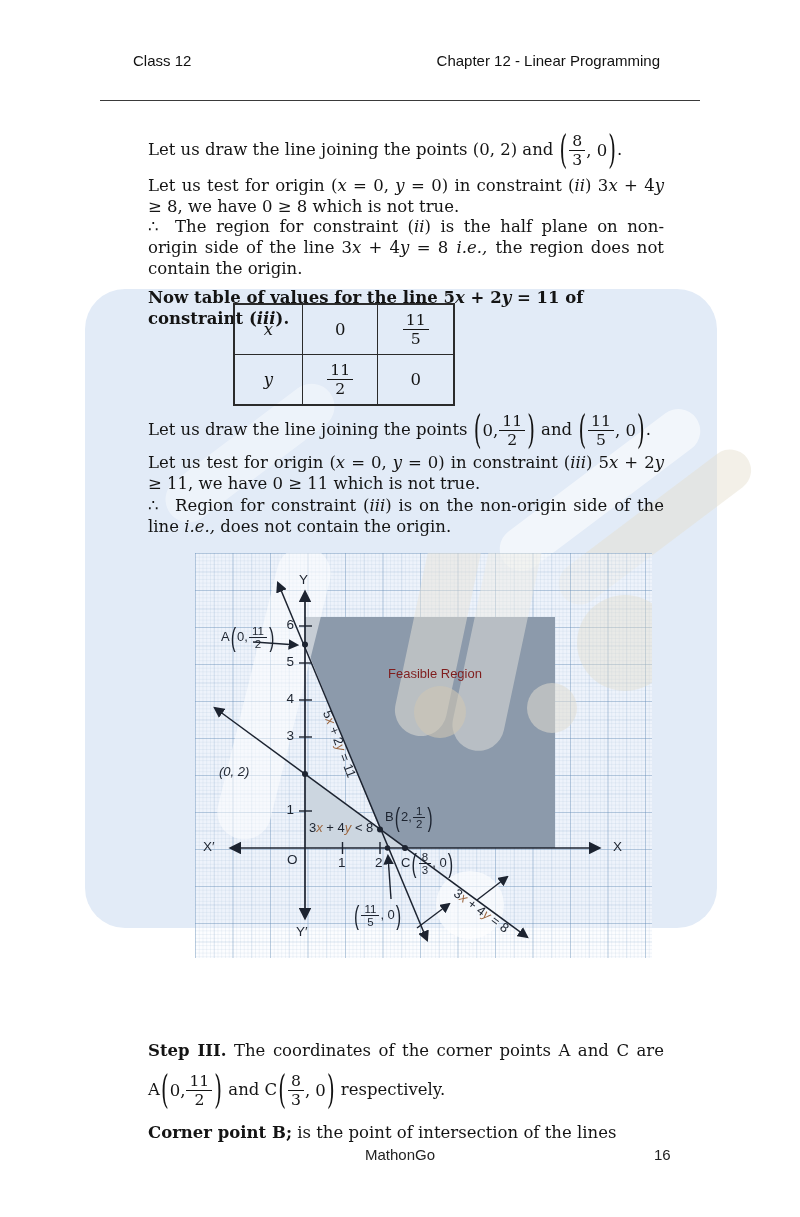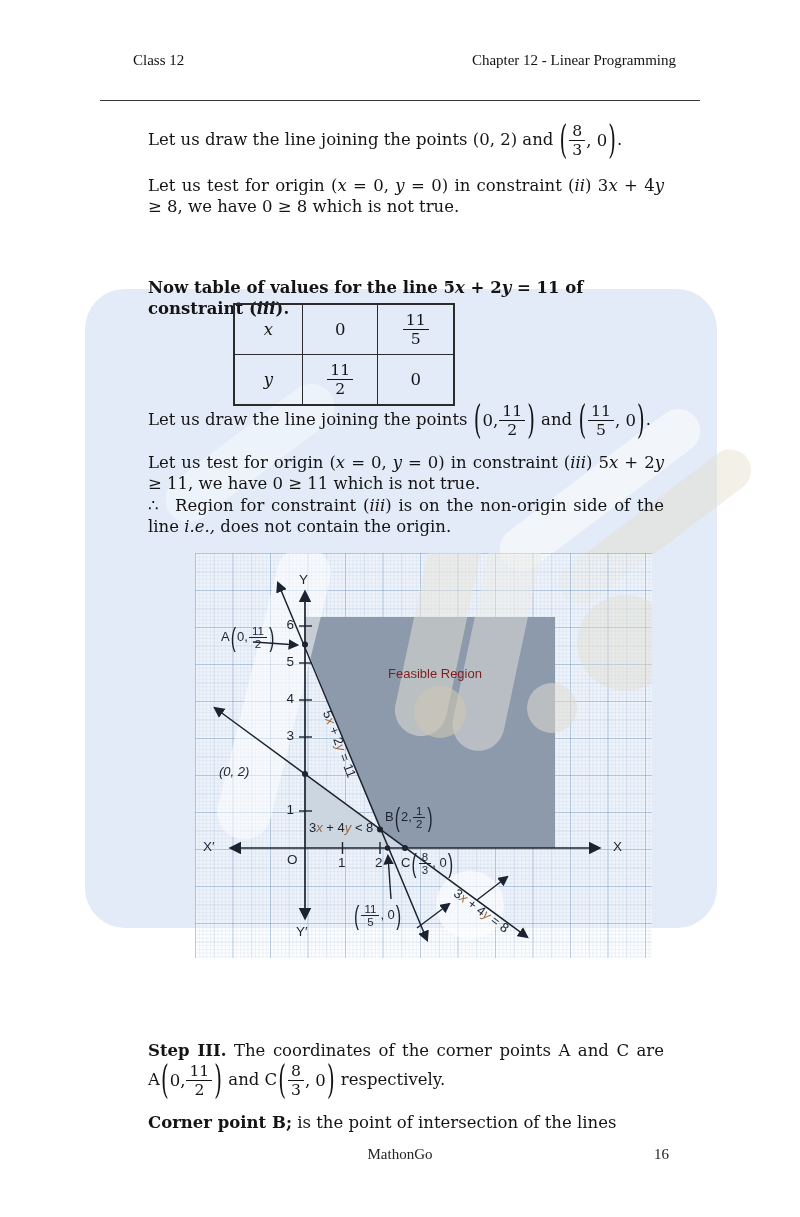--- a/index.html
+++ b/index.html
@@ -1,28 +1,28 @@
 <!DOCTYPE html>
 <html><head>
 <meta charset="utf-8">
 <style>
   html,body{margin:0;padding:0;background:#fff;}
   .page{position:relative;width:800px;height:1217px;background:#ffffff;overflow:hidden;
         font-family:"DejaVu Serif",serif;color:#141414;}
   .abs{position:absolute;}
-  .sans{font-family:Liberation Serif, serif;}
+  .sans{font-family:Liberation Sans, sans-serif;}
   .it{font-style:italic;}
   .bd{font-weight:bold;}
   .ov{color:#9c6740;}
   
   .hdr{font-size:15px;color:#111;}
   .rule{border-top:1.6px solid #3a3a3a;}
   
   .para{left:148px;width:516px;font-size:16.5px;line-height:21px;text-align:justify;}
-  .para.single{text-align:left;}
+  .para.single{text-align:left;margin-top:10px;}
   .para.full{text-align:justify;text-align-last:justify;}
   
   .frac{display:inline-flex;flex-direction:column;align-items:center;vertical-align:middle;
         line-height:1.12;font-size:0.95em;padding:0 1px;}
   .frac .fn{display:block;border-bottom:1.3px solid currentColor;padding:0 3px;}
   .frac .fd{display:block;}
   .pf{display:inline-flex;align-items:center;vertical-align:middle;}
   .pf .par{display:inline-block;font-size:1.2em;transform:scaleY(1.95);font-weight:400;padding:0 1px;}
   
   .bluebox{left:85px;top:289px;width:632px;height:639px;background:#e2ebf7;border-radius:40px;}
@@ -41,37 +41,38 @@
   .tick{font-size:13.5px;color:#1d2430;}
   .rot{transform-origin:center center;}
   .ftr{font-size:15px;color:#222;}
 </style>
 </head>
 <body>
 
 <div class="page">
 
   <div class="abs hdr sans" style="left:133px;top:52px;">Class 12</div>
-  <div class="abs hdr sans" style="left:316px;top:52px;width:360px;text-align:right;">Chapter 12 - Linear Programming</div>
+  <div class="abs hdr sans" style="left:300px;top:52px;width:360px;text-align:right;">Chapter 12 - Linear Programming</div>
   <div class="abs rule" style="left:100px;top:100px;width:600px;"></div>
 
   <div class="abs bluebox"></div>
 
   <div class="wm" style="left:480px;top:468px;width:240px;height:44px;border-radius:22px;
        background:rgba(255,255,255,0.55);transform:rotate(-37deg);"></div>
   <div class="wm" style="left:540px;top:506px;width:230px;height:42px;border-radius:21px;
        background:rgba(228,221,205,0.45);transform:rotate(-37deg);"></div>
   <div class="wm" style="left:150px;top:430px;width:200px;height:46px;border-radius:23px;
        background:rgba(255,255,255,0.4);transform:rotate(-37deg);"></div>
 
   <div class="abs para single" style="top:122px;">Let us draw the line joining the points (0, 2) and <span class="pf"><span class="par">(</span><span class="frac">
           <span class="fn">8</span>
           <span class="fd">3</span>
         </span>, 0<span class="par">)</span></span>.</div>
   <div class="abs para" style="top:175px;">Let us test for origin (<span class="it">x</span> = 0, <span class="it">y</span> = 0) in constraint (<span class="it">ii</span>) 3<span class="it">x</span> + 4<span class="it">y</span> ≥ 8, we have 0 ≥ 8 which is not true.</div>
+  <div class="abs para" style="top:216px;">∴ The region for constraint (<span class="it">ii</span>) is the half plane on non-origin side of the line 3<span class="it">x</span> + 4<span class="it">y</span> = 8 <span class="it">i.e.,</span> the region does not contain the origin.</div>
   <div class="abs para single" style="top:277px;"><span class="bd">Now table of values for the line 5</span><span class="bd it">x</span><span class="bd"> + 2</span><span class="bd it">y</span><span class="bd"> = 11 of constraint (</span><span class="bd it">iii</span><span class="bd">).</span></div>
 
   <table class="abs vtable">
     <tbody>
         <tr>
       <td class="c0"><span class="it">x</span></td>
       <td class="c1">0</td>
       <td class="c2"><span class="frac">
               <span class="fn">11</span>
               <span class="fd">5</span>

